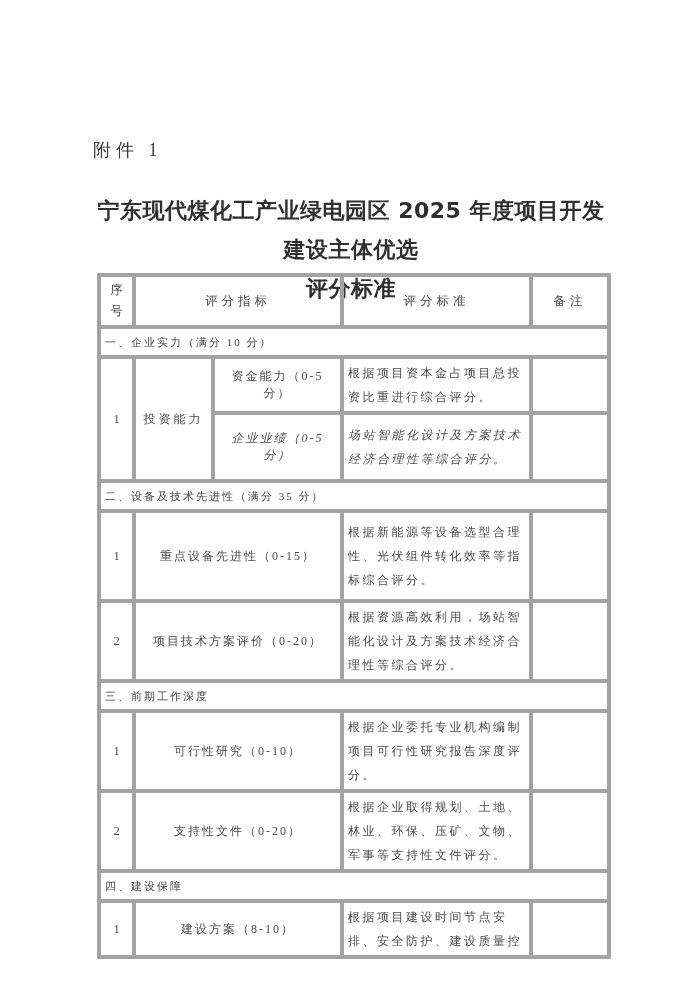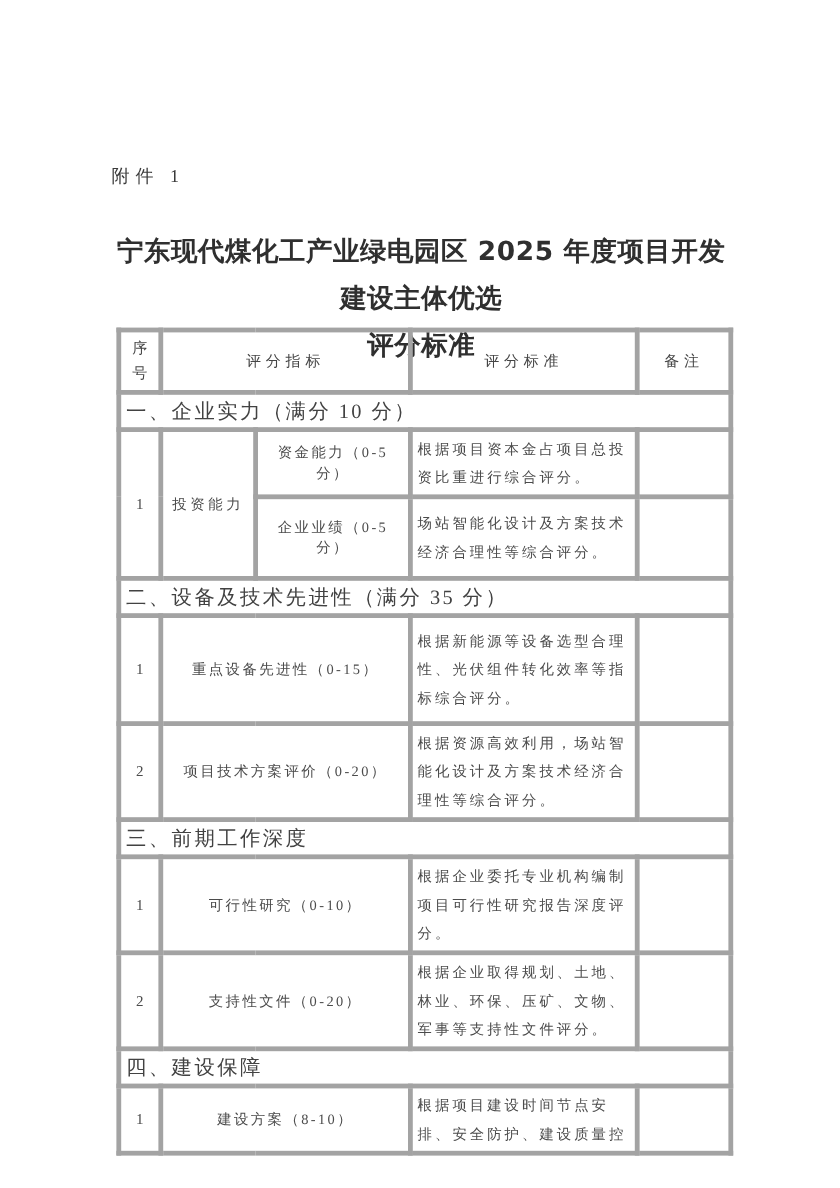--- a/index.html
+++ b/index.html
@@ -13,21 +13,21 @@
     height: 990px;
     background: #ffffff;
     font-family: "Liberation Serif", "DejaVu Serif", serif;
     color: #4b4b4b;
     overflow: hidden;
   }
   .attachment {
     position: absolute;
     left: 93px;
     top: 138px;
-    font-size: 15px;
+    font-size: 18px;
     letter-spacing: 5px;
     color: #3a3a3a;
   }
   .title {
     position: absolute;
     left: 95px;
     top: 191px;
     width: 512px;
     text-align: center;
     font-family: "DejaVu Sans", "Liberation Sans", sans-serif;
@@ -61,21 +61,21 @@
   }
   .c-head-idx {
     padding: 0 9px;
     word-break: break-all;
     line-height: 21px;
     letter-spacing: 0;
   }
   .c-sec {
     text-align: left;
     padding-left: 8px;
-    font-size: 17px;
+    font-size: 11px;
     letter-spacing: 2px;
     color: #424242;
   }
   .c-idx {
     text-align: center;
     letter-spacing: 0;
     font-size: 12.5px;
   }
   .c-grp {
     text-align: center;
@@ -89,21 +89,21 @@
     text-align: left;
     padding: 2px 6px;
     letter-spacing: 2.5px;
     line-height: 24px;
     word-break: break-all;
   }
   .c-rem { }
   .r-head td  { height: 44px; }
   .r-sec td   { height: 22px; }
   .r-1a td    { height: 48px; }
-  .r-1b td    { height: 60px; }
+  .r-1b td    { height: 60px; font-style: italic; }
   .r-2a td    { height: 82px; }
   .r-2b td    { height: 68px; }
   .r-3a td    { height: 71px; }
   .r-3b td    { height: 63px; }
   .r-4a td    { height: 42px; }
   .pagenum {
     position: absolute;
     left: 0;
     top: 912px;
     width: 700px;

